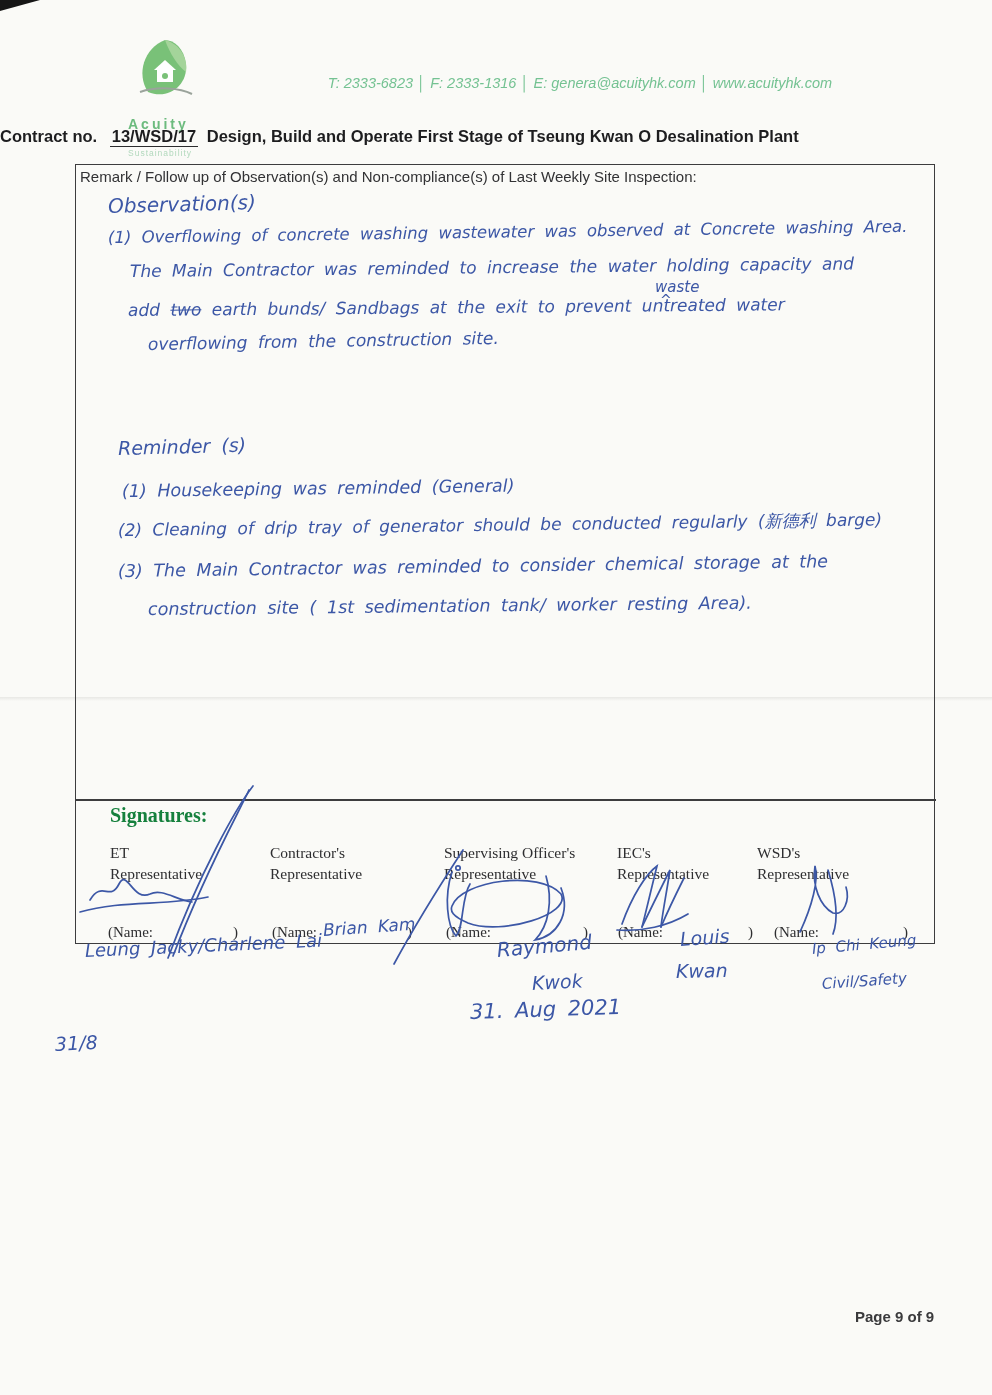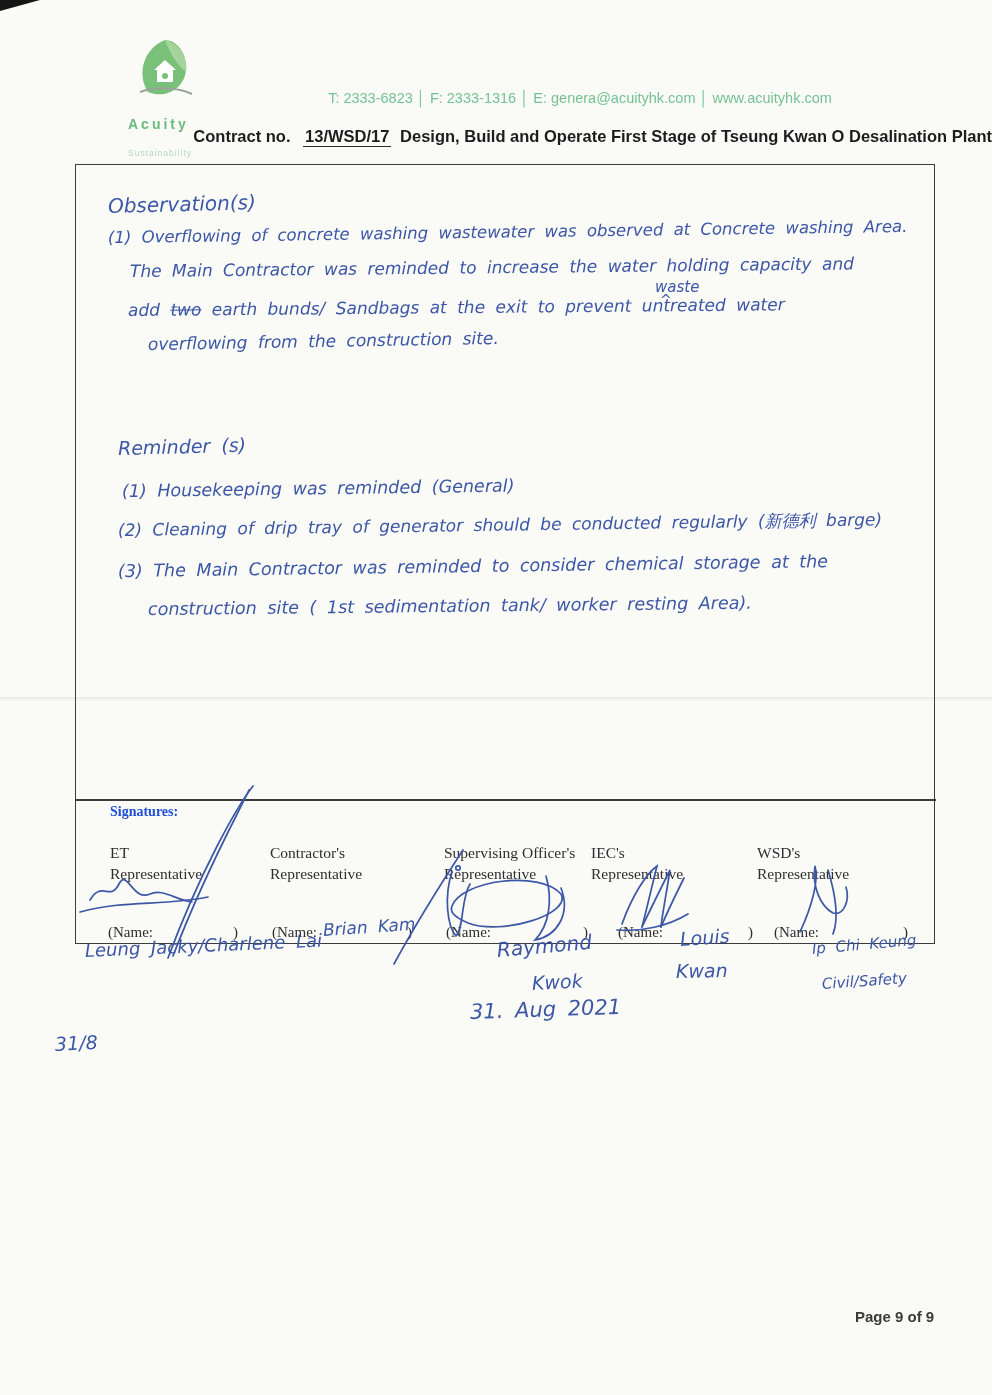--- a/index.html
+++ b/index.html
@@ -12,42 +12,42 @@
   .crease{position:absolute;left:0;width:992px;height:4px;
     background:linear-gradient(to bottom,rgba(120,120,115,.14),rgba(255,255,255,0));}
 
   
   .logo{position:absolute;left:128px;top:36px;width:100px;}
   .logo .brand{color:#6cbb7e;font-weight:bold;font-size:14px;letter-spacing:3px;margin-top:2px;}
   .logo .brand-sub{color:#b2d9bd;font-size:8.5px;letter-spacing:1px;margin-top:16px;}
   .co-name{position:absolute;left:400px;top:40px;width:505px;text-align:center;
     color:#4fb377;font-weight:bold;font-size:21px;}
   .co-line{position:absolute;left:255px;width:650px;text-align:center;color:#74c292;font-size:14.5px;}
-  .co-addr{top:69px;} .co-contact{top:90px;}
+  .co-addr{top:69px;} .co-contact{top:75px;font-style:italic;}
 
   
-  .contract{position:absolute;left:0;top:127px;width:992px;text-align:right;
+  .contract{position:absolute;left:0;top:127px;width:992px;text-align:left;
     color:#1d1d1f;font-weight:bold;font-size:16.5px;}
   .contract .num{border-bottom:1.5px solid #2b2b2d;padding:0 2px 1px 2px;margin:0 4px;}
   .contract .pre{margin-right:4px;}
 
   
   .box{position:absolute;left:75px;top:164px;width:858px;height:778px;border:1.6px solid #3c3c3e;}
   .box-label{position:absolute;left:80px;top:168px;font-size:15px;color:#323234;}
   .sig-divider{position:absolute;left:75px;top:799px;width:861px;height:2px;background:#3c3c3e;}
 
   
   .hw{position:absolute;font-family:"DejaVu Sans",sans-serif;font-style:italic;
     color:#3c57a6;white-space:nowrap;transform-origin:left center;word-spacing:5px;}
   .hw .strike{text-decoration:line-through;}
   .caret{position:absolute;font-family:"DejaVu Sans",sans-serif;color:#3c57a6;font-size:14px;}
 
   
   .sig-label{position:absolute;left:110px;top:804px;font-family:"Liberation Serif",serif;
-    font-weight:bold;font-size:14px;color:#1d4ed8;}
+    font-weight:bold;font-size:20px;color:#15803d;}
   .sig-col{position:absolute;top:842px;font-family:"Liberation Serif",serif;
     font-size:15.5px;color:#2e2e30;line-height:21px;}
   .name-frag{position:absolute;top:924px;font-family:"Liberation Serif",serif;
     font-size:15px;color:#2e2e30;}
   svg.ink{position:absolute;left:0;top:0;pointer-events:none;}
 
   .footer{position:absolute;left:855px;top:1308px;font-size:15px;color:#3a3a3c;font-weight:bold;}
 </style>
 </head>
 <body>
@@ -71,20 +71,21 @@
   </div>
   <div class="co-line co-contact">T: 2333-6823 │ F: 2333-1316 │ E: genera@acuityhk.com │ www.acuityhk.com</div>
 
   <div class="contract">
     <span class="pre">Contract no.</span>
     <span class="num">13/WSD/17</span>
     <span>Design, Build and Operate First Stage of Tseung Kwan O Desalination Plant</span>
   </div>
 
   <div class="box"></div>
+  <div class="box-label">Remark / Follow up of Observation(s) and Non-compliance(s) of Last Weekly Site Inspection:</div>
 
   <div class="hw" style="left:108px;top:194px;font-size:20px;transform:rotate(-1.5deg)">Observation(s)</div>
   <div class="hw" style="left:108px;top:228px;font-size:16.5px;transform:rotate(-0.8deg)">(1) Overflowing of concrete washing wastewater was observed at Concrete washing Area.</div>
   <div class="hw" style="left:130px;top:261px;font-size:17px;transform:rotate(-0.6deg)">The Main Contractor was reminded to increase the water holding capacity and</div>
   <div class="hw" style="left:655px;top:278px;font-size:15px">waste</div>
   <div class="caret" style="left:660px;top:292px">^</div>
   <div class="hw" style="left:128px;top:300px;font-size:17px;transform:rotate(-0.5deg)">
     <span>add</span>
     <span class="strike">two</span>
     <span>earth bunds/ Sandbags at the exit to prevent untreated water</span>
@@ -105,21 +106,21 @@
     <div>Representative</div>
   </div>
   <div class="sig-col" style="left:270px">
     <div>Contractor's</div>
     <div>Representative</div>
   </div>
   <div class="sig-col" style="left:444px">
     <div>Supervising Officer's</div>
     <div>Representative</div>
   </div>
-  <div class="sig-col" style="left:591px">
+  <div class="sig-col" style="left:617px">
     <div>IEC's</div>
     <div>Representative</div>
   </div>
   <div class="sig-col" style="left:757px">
     <div>WSD's</div>
     <div>Representative</div>
   </div>
 
   <div class="name-frag" style="left:108px">(Name:</div>
   <div class="name-frag" style="left:233px">)</div>

